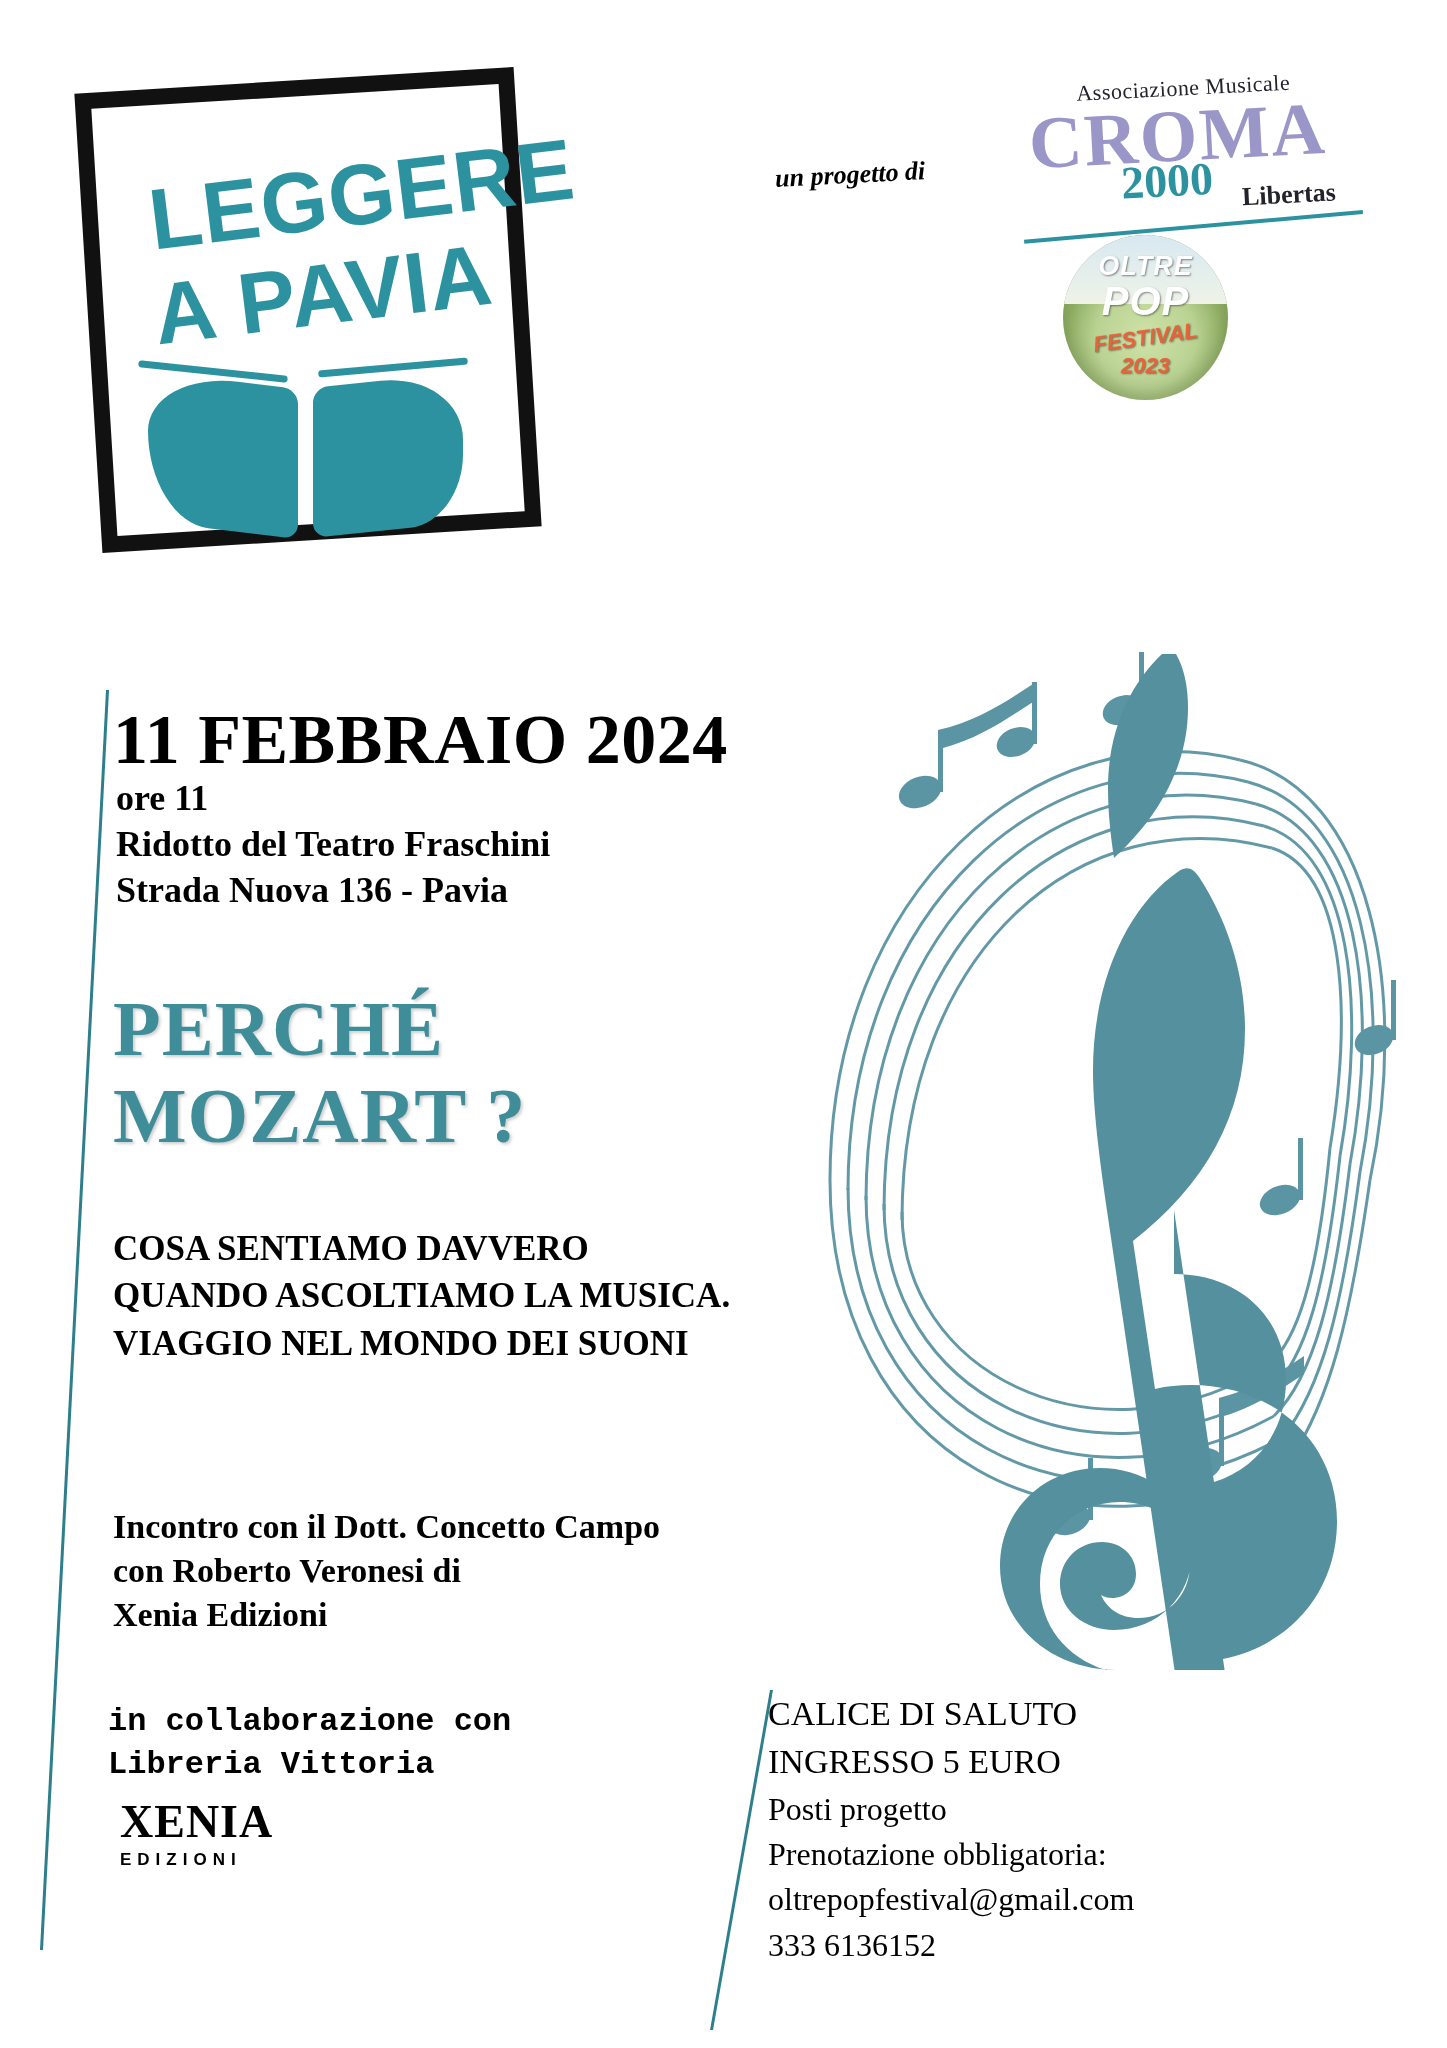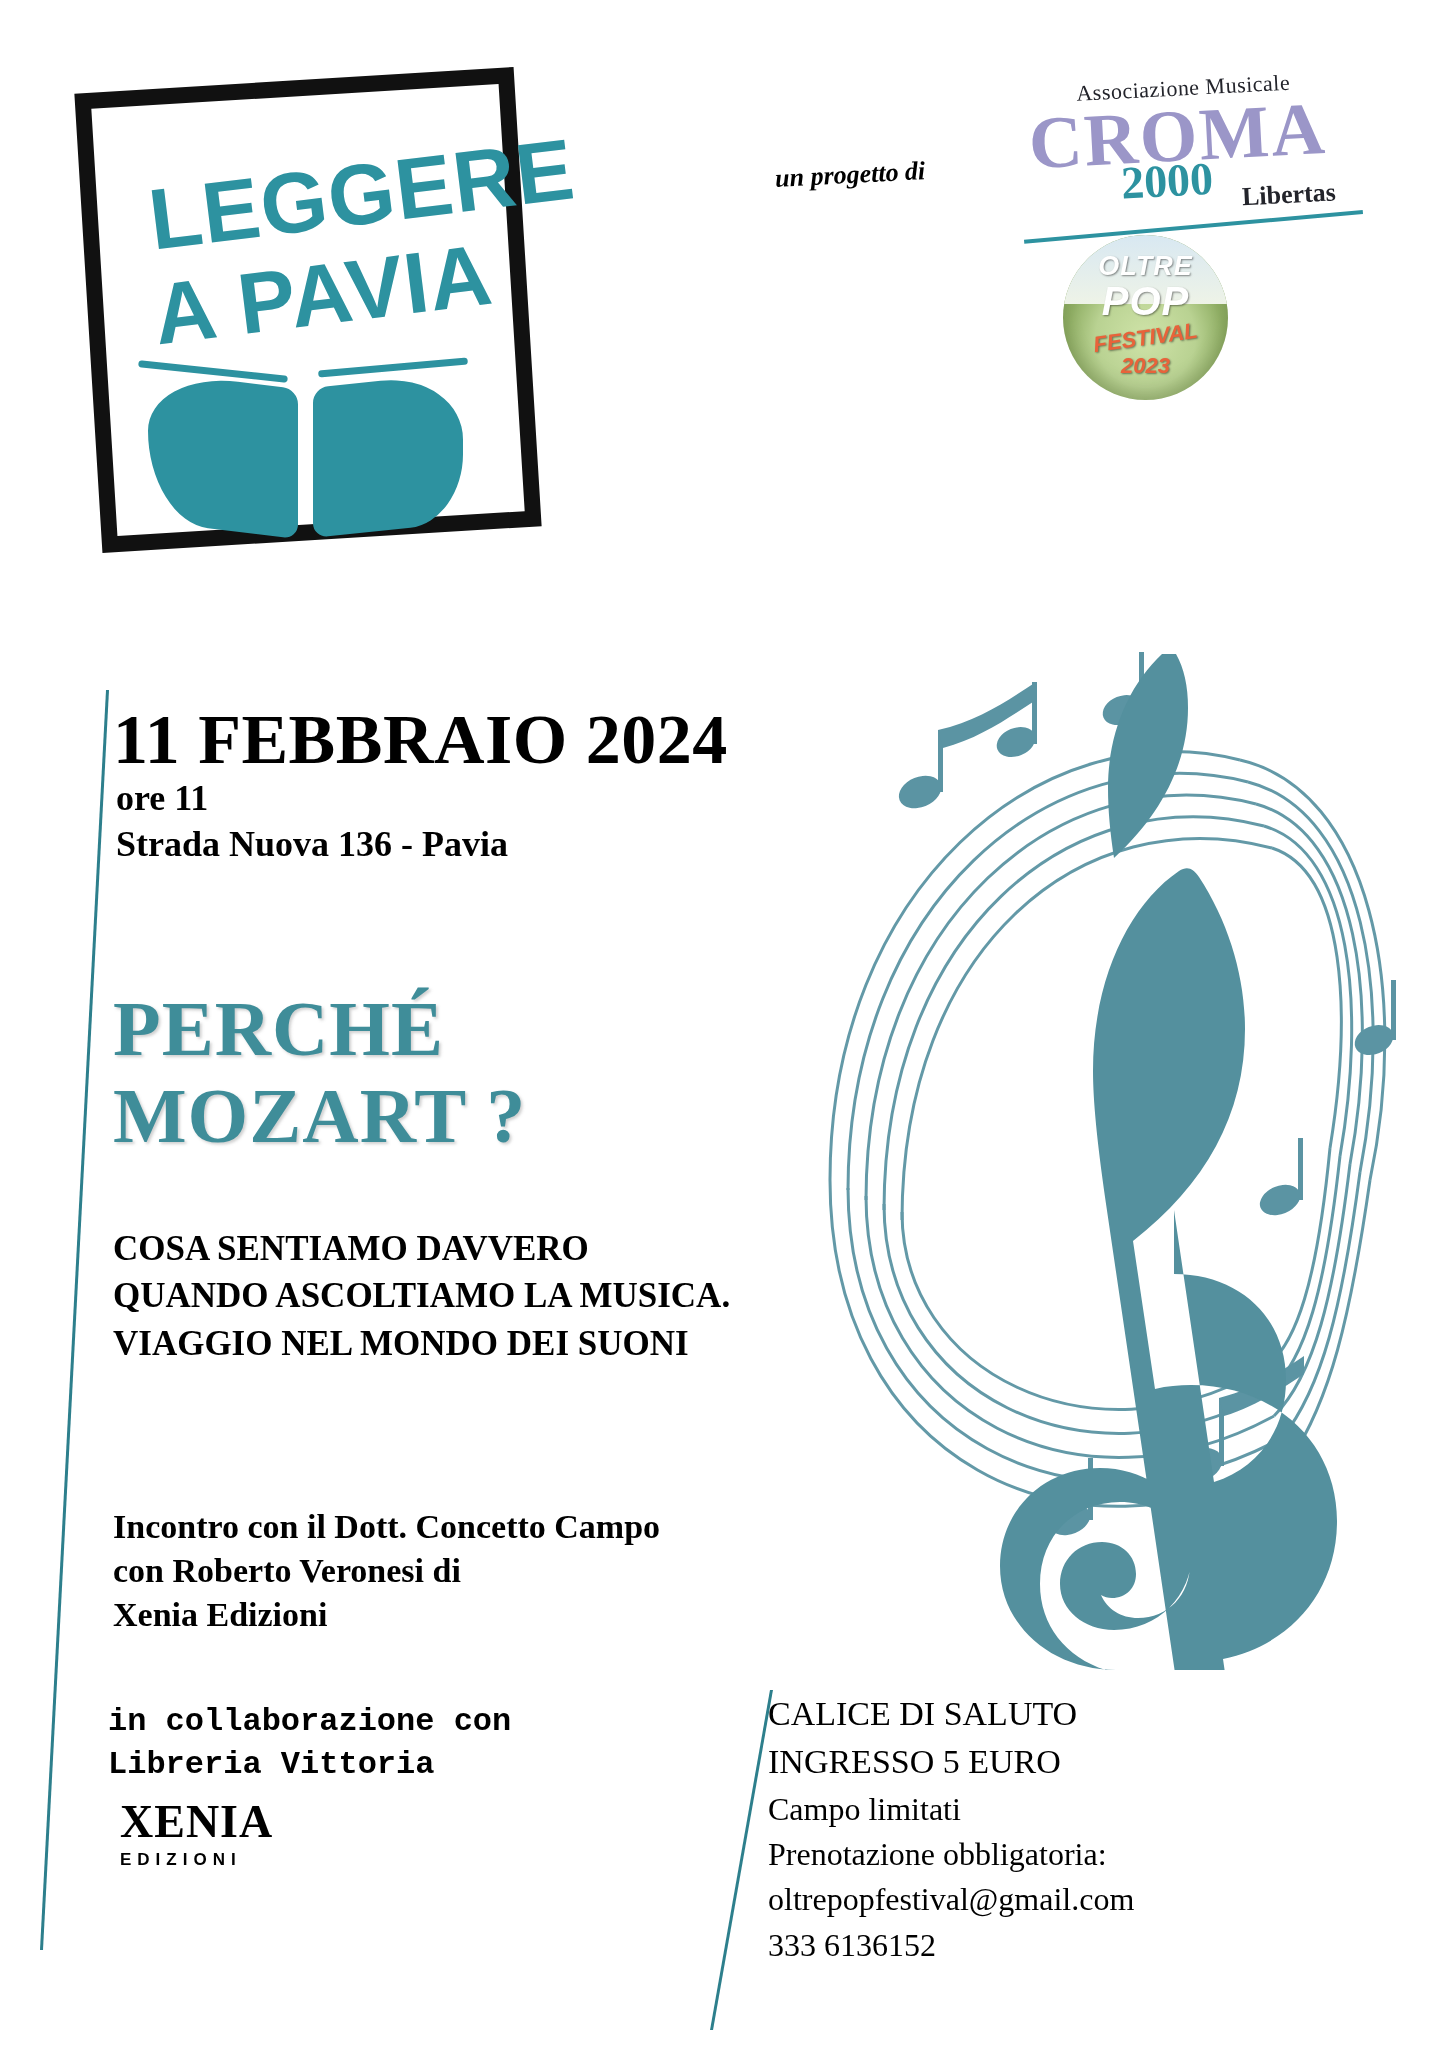--- a/index.html
+++ b/index.html
@@ -410,20 +410,21 @@
     <g fill="#54909e">
       <circle cx="300" cy="1010" r="56" opacity="0"></circle>
     </g>
   </svg>
 </div>
 
 <div class="blk" id="date-line">11 FEBBRAIO 2024</div>
 
 <div class="blk" id="venue">
   <div>ore 11</div>
+  <div>Ridotto del Teatro Fraschini</div>
   <div>Strada Nuova 136 - Pavia</div>
 </div>
 
 <div class="blk" id="title">
   <div>PERCHÉ</div>
   <div>MOZART ?</div>
 </div>
 
 <div class="blk" id="subtitle">
   <div>COSA SENTIAMO DAVVERO</div>
@@ -443,17 +444,17 @@
 </div>
 
 <div id="xenia-logo">
   <div class="name">XENIA</div>
   <div class="sub">EDIZIONI</div>
 </div>
 
 <div id="info">
   <div class="big">CALICE DI SALUTO</div>
   <div class="big">INGRESSO 5 EURO</div>
-  <div>Campo limitati</div>
+  <div>Posti progetto</div>
   <div>Prenotazione obbligatoria:</div>
   <div>oltrepopfestival@gmail.com</div>
   <div>333 6136152</div>
 </div>
 
 </body></html>

